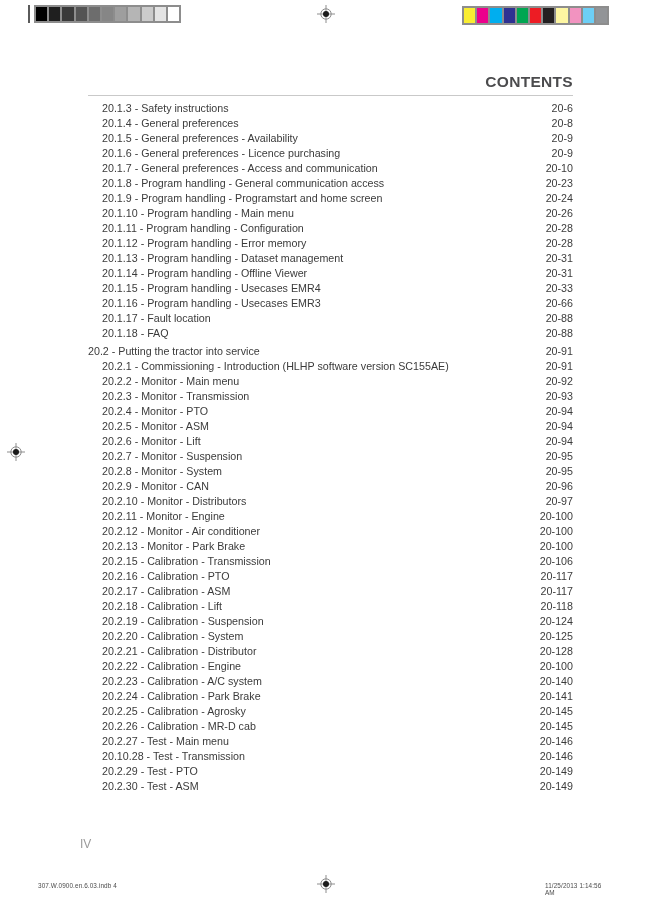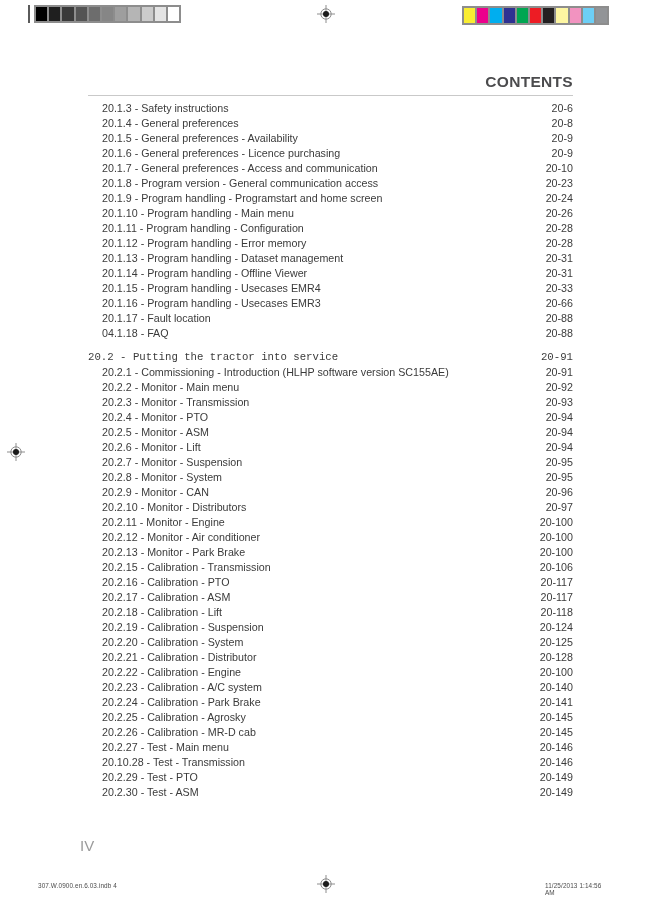--- a/index.html
+++ b/index.html
@@ -34,24 +34,24 @@
     margin:0;text-align:right;font-size:15.5px;line-height:20px;font-weight:bold;
     color:#4b4b4d;letter-spacing:.3px;
   }
   .rule{border-top:1.6px solid #c9c9c9;margin-top:3px;margin-bottom:2px;height:0;}
   .toc{padding-top:3px;}
   .row{
     display:flex;justify-content:space-between;align-items:flex-start;
     font-size:10.7px;line-height:15px;color:#3b3b3b;
   }
   .row.l2{padding-left:14px;}
-  .row.l1{margin-top:9px;font-family:Liberation Mono, monospace;}
+  .row.l1{margin-top:3px;}
   .row .pg{white-space:nowrap;padding-left:10px;}
   
-  .folio{position:absolute;left:80px;top:837px;font-size:15px;color:#9b9b9b;}
+  .folio{position:absolute;left:80px;top:837px;font-size:12px;color:#9b9b9b;}
   .print-left{position:absolute;left:38px;top:882px;font-size:6.4px;color:#4c4c4c;letter-spacing:.1px;}
   .print-right{position:absolute;left:545px;top:882px;font-size:6.4px;color:#4c4c4c;letter-spacing:.1px;}
 </style>
 </head>
 <body>
 
 <div class="page">
 
   <div class="mark tick-tl"></div>
   <div class="bar graybar" id="graybar">
@@ -130,21 +130,21 @@
         </div>
         <div class="row l2">
           <span class="lab">20.1.6 - General preferences - Licence purchasing</span>
           <span class="pg">20-9</span>
         </div>
         <div class="row l2">
           <span class="lab">20.1.7 - General preferences - Access and communication</span>
           <span class="pg">20-10</span>
         </div>
         <div class="row l2">
-          <span class="lab">20.1.8 - Program version - General communication access</span>
+          <span class="lab">20.1.8 - Program handling - General communication access</span>
           <span class="pg">20-23</span>
         </div>
         <div class="row l2">
           <span class="lab">20.1.9 - Program handling - Programstart and home screen</span>
           <span class="pg">20-24</span>
         </div>
         <div class="row l2">
           <span class="lab">20.1.10 - Program handling - Main menu</span>
           <span class="pg">20-26</span>
         </div>
@@ -170,21 +170,21 @@
         </div>
         <div class="row l2">
           <span class="lab">20.1.16 - Program handling - Usecases EMR3</span>
           <span class="pg">20-66</span>
         </div>
         <div class="row l2">
           <span class="lab">20.1.17 - Fault location</span>
           <span class="pg">20-88</span>
         </div>
         <div class="row l2">
-          <span class="lab">04.1.18 - FAQ</span>
+          <span class="lab">20.1.18 - FAQ</span>
           <span class="pg">20-88</span>
         </div>
         <div class="row l1">
           <span class="lab">20.2 - Putting the tractor into service</span>
           <span class="pg">20-91</span>
         </div>
         <div class="row l2">
           <span class="lab">20.2.1 - Commissioning - Introduction (HLHP software version SC155AE)</span>
           <span class="pg">20-91</span>
         </div>

